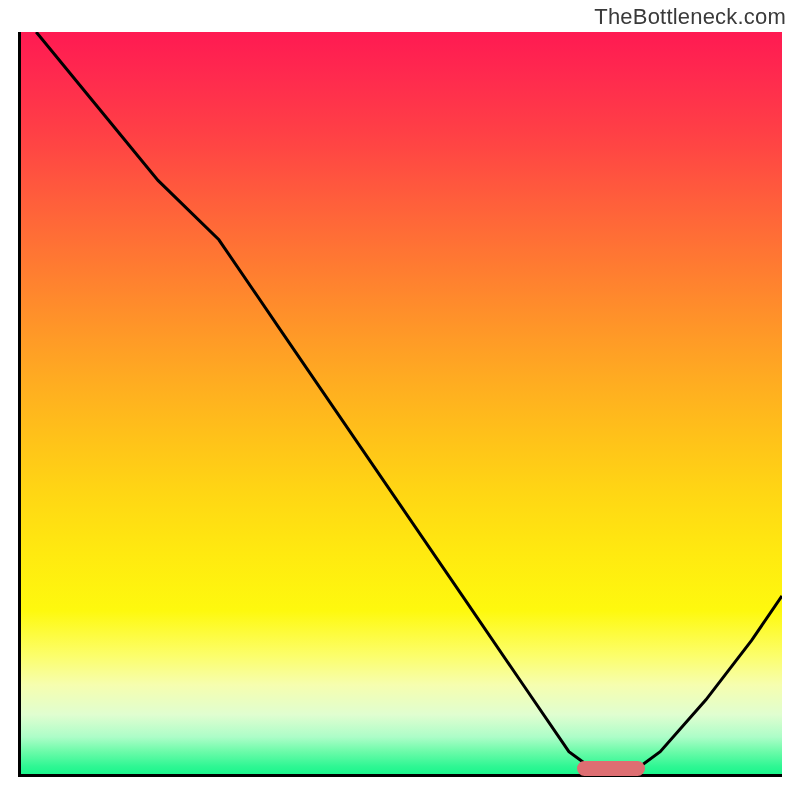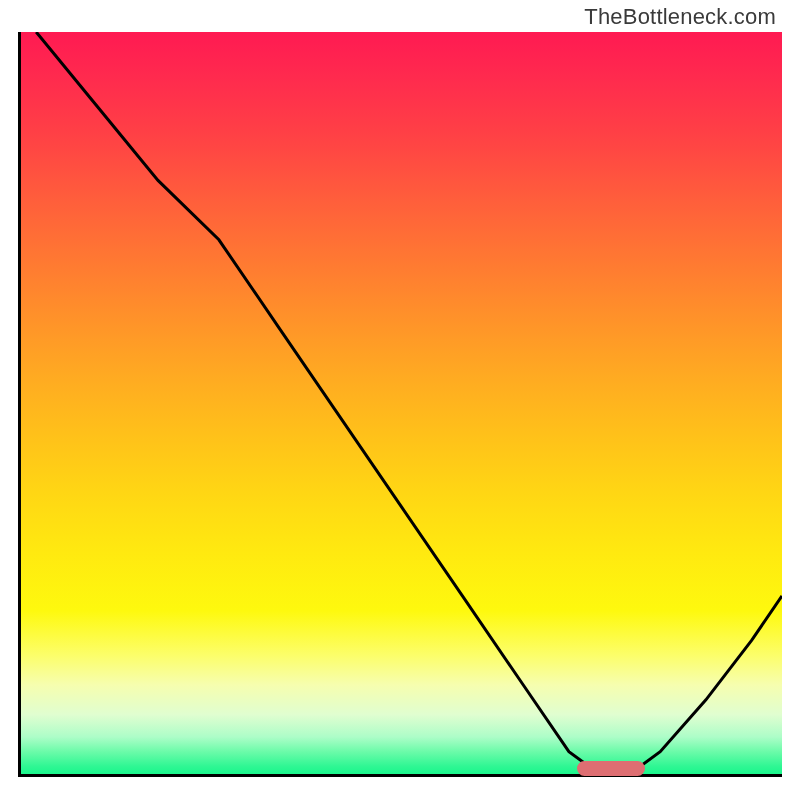--- a/index.html
+++ b/index.html
@@ -6,21 +6,21 @@
   body {
     width: 800px;
     height: 800px;
     background: #ffffff;
     position: relative;
     font-family: Arial, sans-serif;
   }
   .watermark {
     position: absolute;
     top: 4px;
-    right: 24px;
+    right: 14px;
     font-size: 22px;
     font-weight: 500;
     color: #3a3a3a;
     letter-spacing: 0.2px;
   }
   .chart-container {
     position: absolute;
     top: 32px;
     left: 18px;
     width: 764px;

